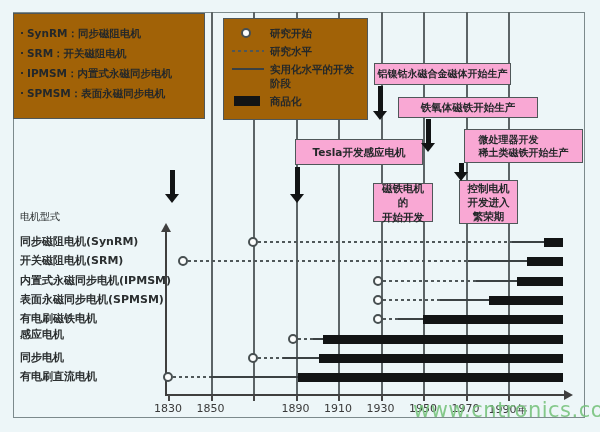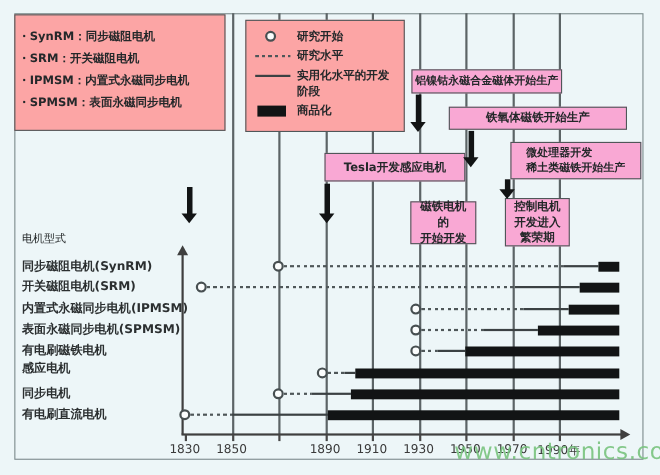--- a/index.html
+++ b/index.html
@@ -17,21 +17,21 @@
   .xaxis{position:absolute;left:165px;top:394px;width:400px;height:2px;background:#3f3f3f;z-index:2;}
   .xarrow{position:absolute;left:564px;top:390px;width:0;height:0;border-top:5px solid transparent;border-bottom:5px solid transparent;border-left:9px solid #3f3f3f;z-index:2;}
 
   .rowlabel{position:absolute;left:20px;font-size:11px;font-weight:bold;color:#2b2f30;white-space:nowrap;z-index:3;}
   .rowheader{position:absolute;left:20px;top:210px;font-size:10px;font-weight:normal;color:#1f2324;z-index:3;}
   .dash{position:absolute;height:2px;background:repeating-linear-gradient(90deg,#4f5759 0 3px,transparent 3px 6px);z-index:3;}
   .solid{position:absolute;height:2px;background:#3b4143;z-index:3;}
   .bar{position:absolute;height:9px;background:#121415;z-index:3;}
   .circle{position:absolute;width:10px;height:10px;border:2px solid #474f51;border-radius:50%;background:#fbfdfd;box-sizing:border-box;z-index:3;}
 
-  .legendbox{position:absolute;border:1px solid #4f5759;background:#fca5a5;box-sizing:border-box;z-index:4;}
+  .legendbox{position:absolute;border:1px solid #4f5759;background:#a16207;box-sizing:border-box;z-index:4;}
   .legend-abbr{left:13px;top:13px;width:192px;height:106px;padding:9px 6px;}
   .legend-abbr ul{margin:0;padding:0;list-style:none;}
   .legend-abbr li{font-size:10.5px;font-weight:bold;color:#24282a;line-height:20px;white-space:nowrap;}
   .legend-abbr li .bullet{margin-right:3px;}
   .legend-sym{left:223px;top:18px;width:145px;height:102px;padding:7px 8px;}
   .symrow{display:flex;align-items:flex-start;margin-bottom:4px;}
   .symcell{width:38px;flex:0 0 38px;display:flex;align-items:center;justify-content:flex-start;height:14px;}
   .symlabel{font-size:10.5px;font-weight:bold;color:#24282a;line-height:14px;white-space:pre-line;}
   .sym-circle{width:10px;height:10px;border:2px solid #474f51;border-radius:50%;background:#fbfdfd;box-sizing:border-box;margin-left:9px;}
   .sym-dashed{width:32px;height:2px;background:repeating-linear-gradient(90deg,#4f5759 0 3px,transparent 3px 6px);}
@@ -90,21 +90,21 @@
           <div class="sym-bar"></div>
         </div>
         <div class="symlabel">商品化</div>
       </div>
     </div>
 
   <div class="rowheader">电机型式</div>
 
   <div class="ann" style="left:295px;top:139px;width:128px;height:26px;">Tesla开发感应电机</div>
   <div class="ann" style="left:374px;top:63px;width:137px;height:22px;font-size:10px;padding:1px 2px;">铝镍钴永磁合金磁体开始生产</div>
-  <div class="ann" style="left:408px;top:97px;width:162px;height:21px;padding:1px 2px;">铁氧体磁铁开始生产</div>
+  <div class="ann" style="left:398px;top:97px;width:140px;height:21px;padding:1px 2px;">铁氧体磁铁开始生产</div>
   <div class="ann" style="left:464px;top:129px;width:119px;height:34px;font-size:10px;text-align:left;">微处理器开发
 稀土类磁铁开始生产</div>
   <div class="ann" style="left:373px;top:183px;width:60px;height:39px;">磁铁电机的
 开始开发</div>
   <div class="ann" style="left:459px;top:180px;width:59px;height:44px;">控制电机
 开发进入
 繁荣期</div>
 
   <div class="barrow" style="left:165px;top:170px;height:33px;">
       <div class="shaft"></div>

